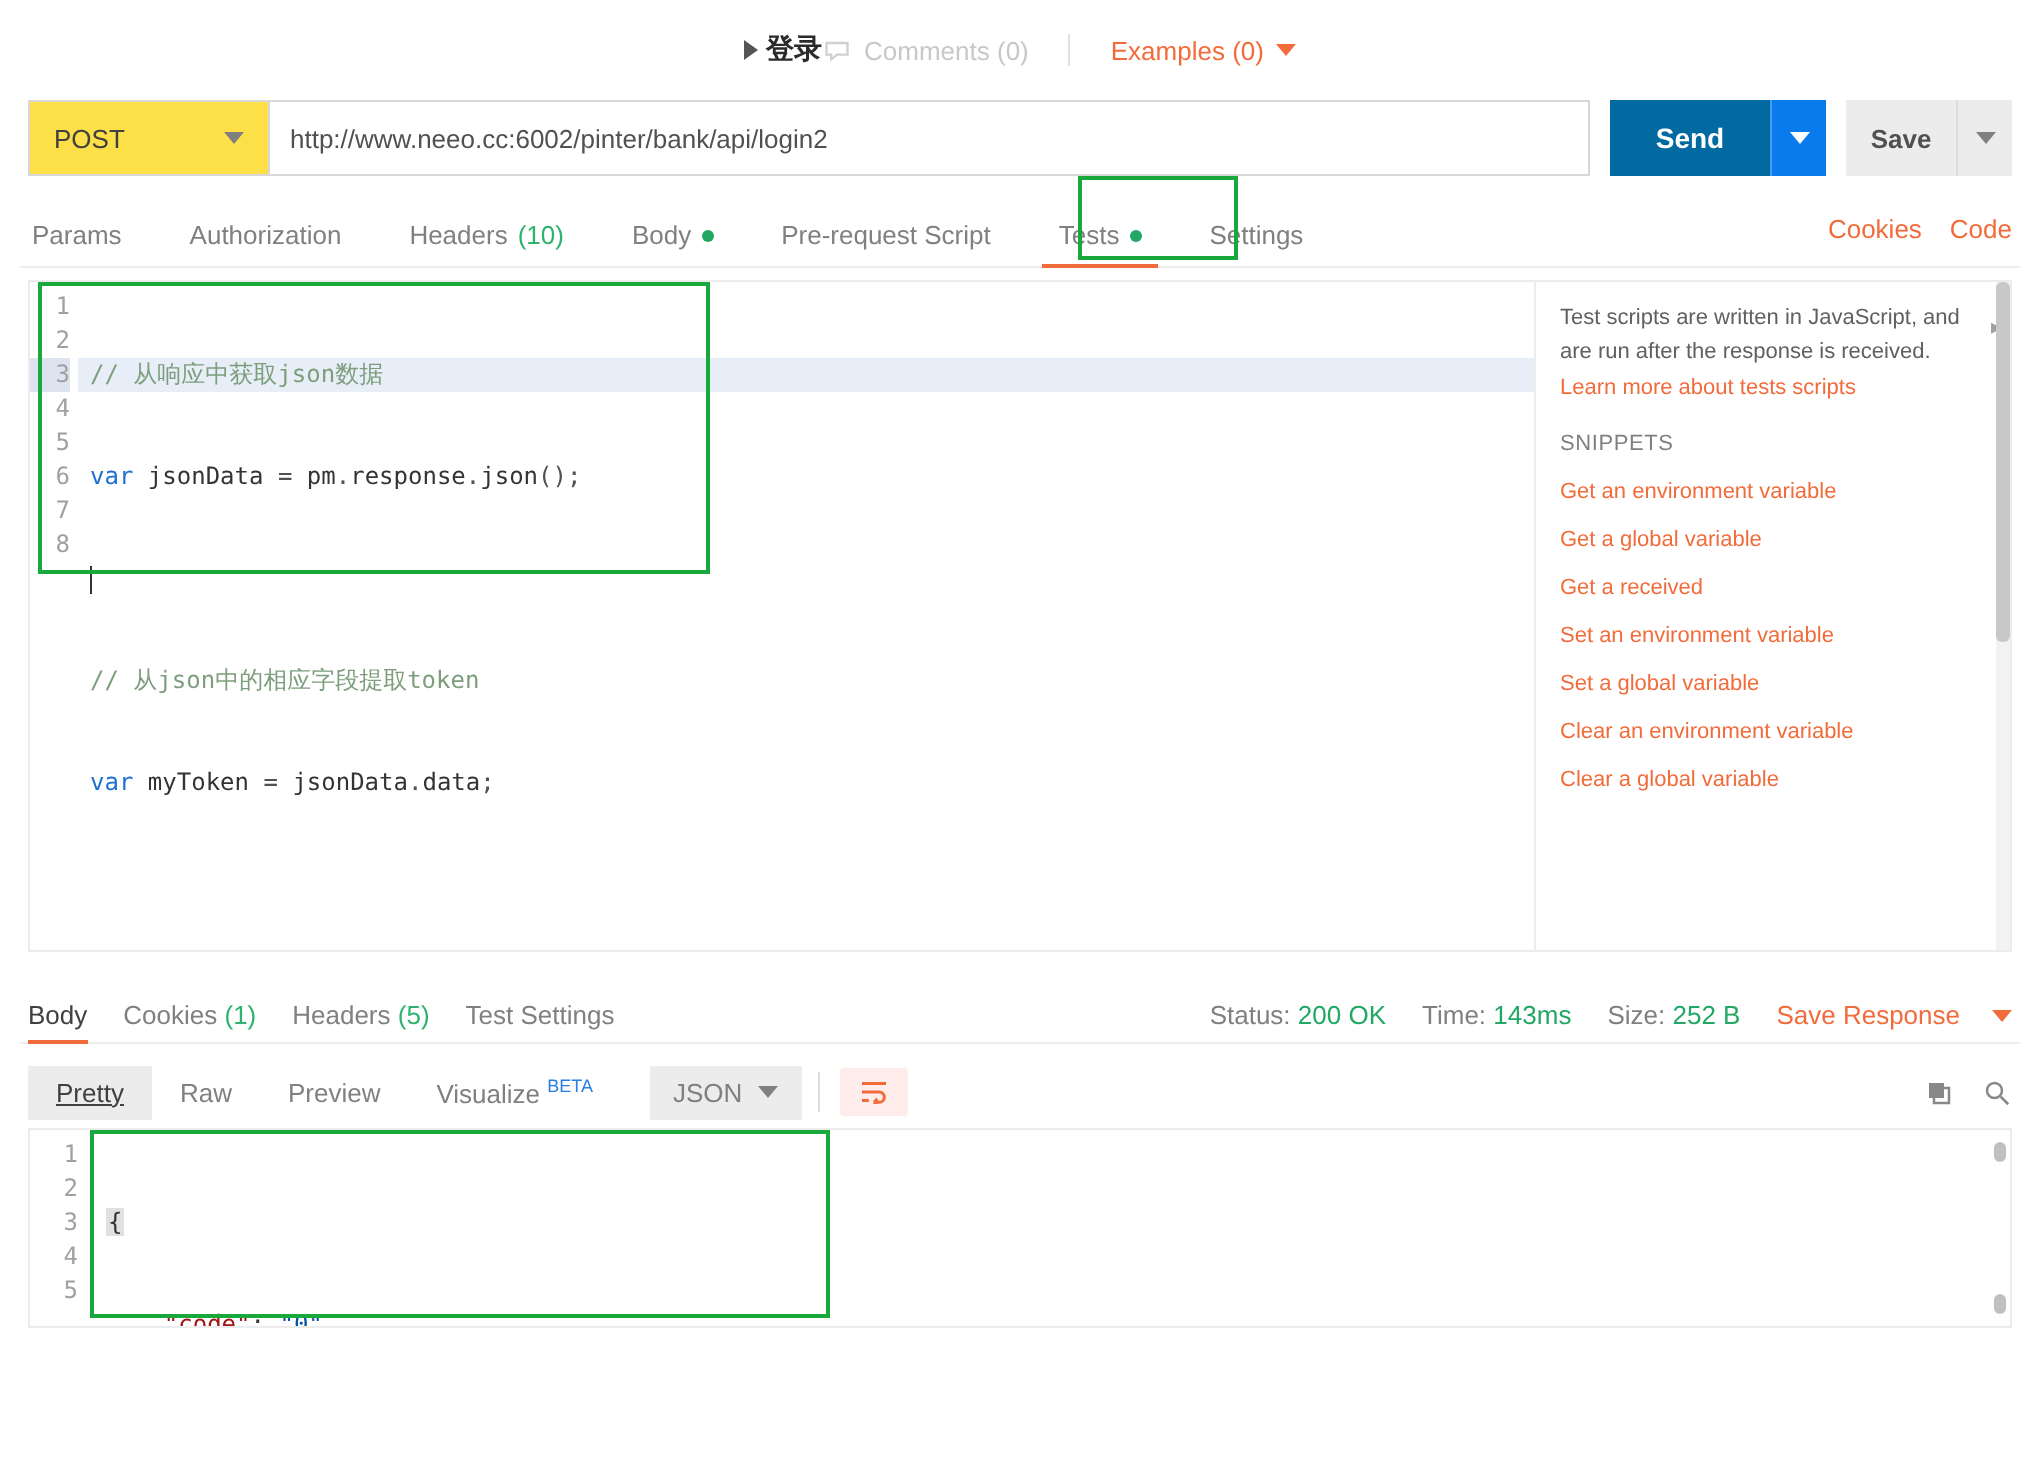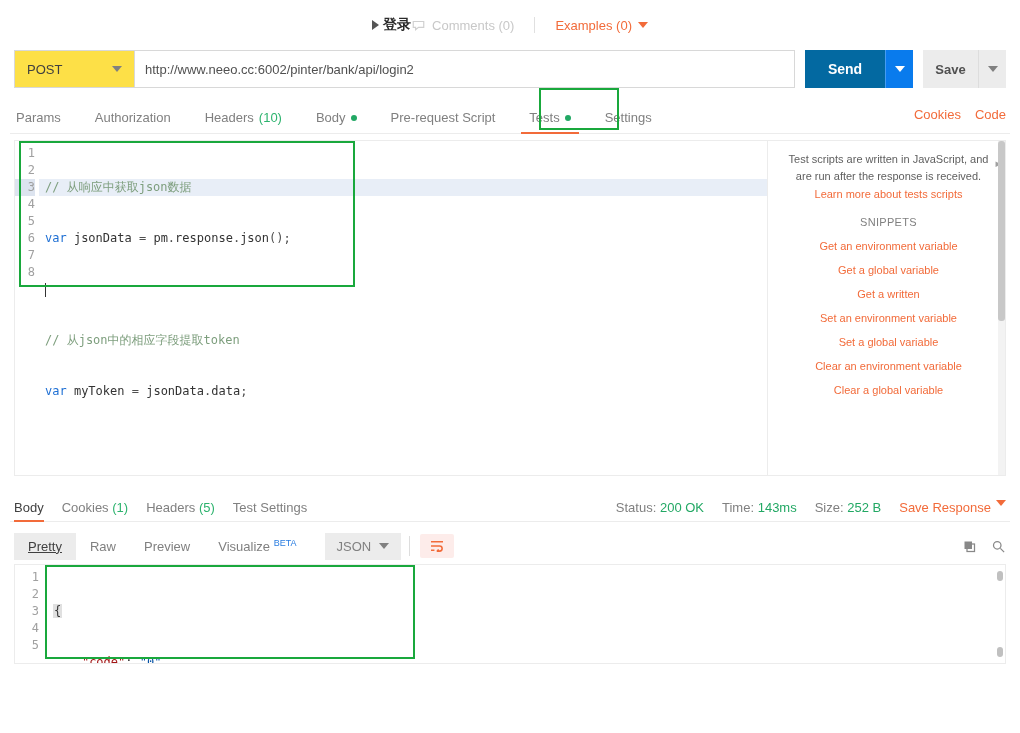--- a/index.html
+++ b/index.html
@@ -35,37 +35,37 @@
   .gutter div{height:17px;}
   .gutter .info::before{content:"i"; position:absolute; left:-12px; color:#888; font-style:italic; font-weight:bold;}
   .code-area { position:absolute; left:24px; right:0; top:0; padding:4px 6px; line-height:17px; white-space:pre;}
   .code-line { height:17px; }
   .hl-line { background:#e8eef7; position:absolute; left:24px; right:0; height:17px; }
   .kw { color:#1e6fd4;}
   .cm { color:#7d9e7d;}
   .fn { color:#333;}
   .code-box-overlay { position:absolute; border:2px solid #19a83c; pointer-events:none;}
 
-  .side-panel { width:238px; border-left:1px solid #ececec; padding:10px 8px 10px 12px; font-size:11px; color:#505050; position:relative;text-align:center;}
+  .side-panel { width:238px; border-left:1px solid #ececec; padding:10px 8px 10px 12px; font-size:11px; color:#505050; position:relative;}
   .side-panel .helptext { font-size:11px; color:#606060; line-height:1.5;}
   .side-panel .learnmore { color:#f26b3a; display:block; margin-top:4px;}
   .snip-head { text-transform:uppercase; color:#808080; letter-spacing:0.3px; margin:16px 0 8px; font-size:11px;}
   .snip { color:#f26b3a; font-size:11px; margin: 12px 0;}
   .side-caret { position:absolute; right:4px; top:16px; color:#a0a0a0;}
   .side-scroll-track { position:absolute; right:0; top:0; bottom:0; width:7px; background:#f3f3f3;}
   .side-scroll-thumb { position:absolute; right:0; top:0; width:7px; height:180px; background:#c8c8c8; border-radius:3px;}
 
   .response-meta-row { display:flex; align-items:center; padding: 18px 4px 0; gap:18px; font-size:13px;}
   .resp-tab { padding: 6px 0; color:#808080; position:relative; cursor:pointer;}
   .resp-tab.active { color:#404040;}
   .resp-tab.active::after{content:"";position:absolute;bottom:-1px;left:0;right:0;height:2px;background:#f26b3a;}
   .resp-spacer{flex:1;}
   .meta-label{color:#808080;}
   .meta-val-green{color:#22a864;}
-  .save-response{color:#f26b3a; display:flex; align-items:flex-start; gap:5px;}
+  .save-response{color:#f26b3a; display:flex; align-items:center; gap:16px;}
 
   .view-row { display:flex; align-items:center; gap:0; padding:10px 4px 4px; font-size:13px; color:#808080;}
   .view-btn { padding:6px 14px; }
   .view-btn.active { background:#ececec; color:#404040;text-decoration:underline;}
   .beta { color:#2a7de1; font-size:9px; vertical-align:super;}
   .json-sel{ margin-left:14px; background:#ececec; padding:6px 12px; display:flex;align-items:center;gap:8px;}
   .json-vline{width:1px;height:20px;background:#ddd;margin-left:8px;}
   .linewrap-icon{margin-left:10px;padding:6px 10px;color:#f26b3a;background:#fdecea;border-radius:2px;}
   .view-right{margin-left:auto;display:flex;gap:14px;color:#909090;}
 
@@ -180,21 +180,21 @@
     </div>
     <div class="code-box-overlay" style="left:4px; top:0px; width:336px; height:146px;"></div>
   </div>
   <div class="side-panel">
     <div class="side-caret">▸</div>
     <div class="helptext">Test scripts are written in JavaScript, and are run after the response is received.</div>
     <a class="learnmore">Learn more about tests scripts</a>
     <div class="snip-head">SNIPPETS</div>
     <div class="snip">Get an environment variable</div>
     <div class="snip">Get a global variable</div>
-    <div class="snip">Get a written</div>
+    <div class="snip">Get a received</div>
     <div class="snip">Set an environment variable</div>
     <div class="snip">Set a global variable</div>
     <div class="snip">Clear an environment variable</div>
     <div class="snip">Clear a global variable</div>
     <div class="side-scroll-track"></div>
     <div class="side-scroll-thumb"></div>
   </div>
 </div>
 
 <div class="response-meta-row" style="border-bottom:1px solid #ececec;">

